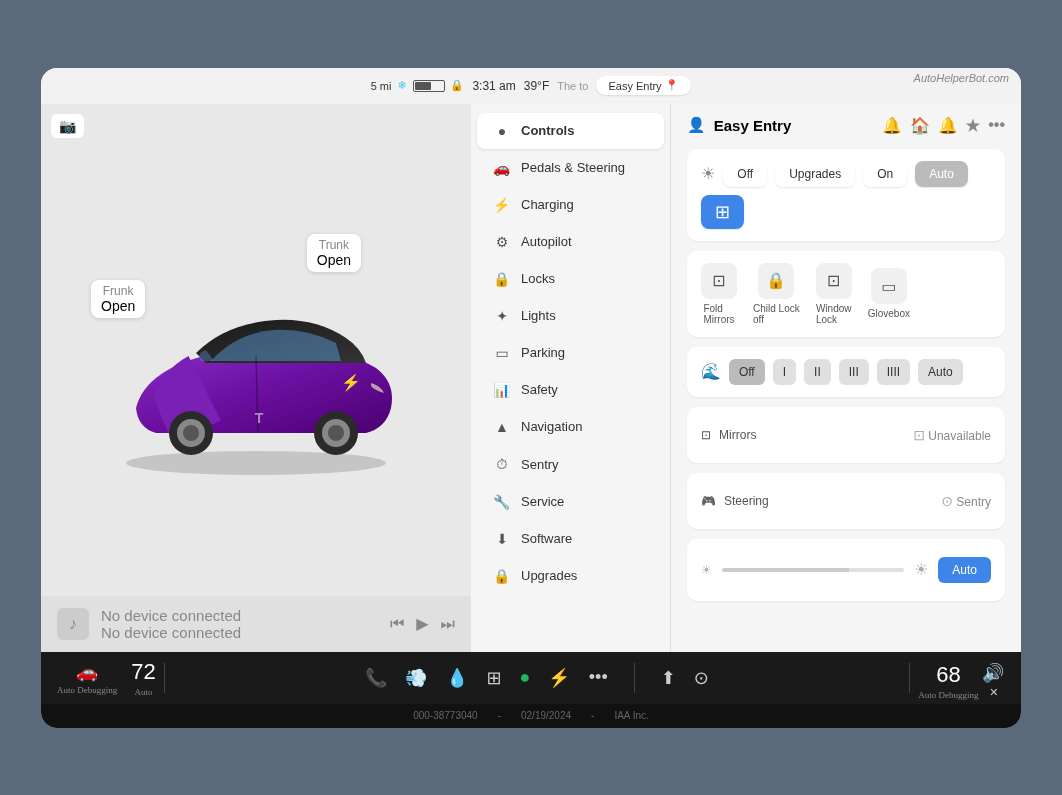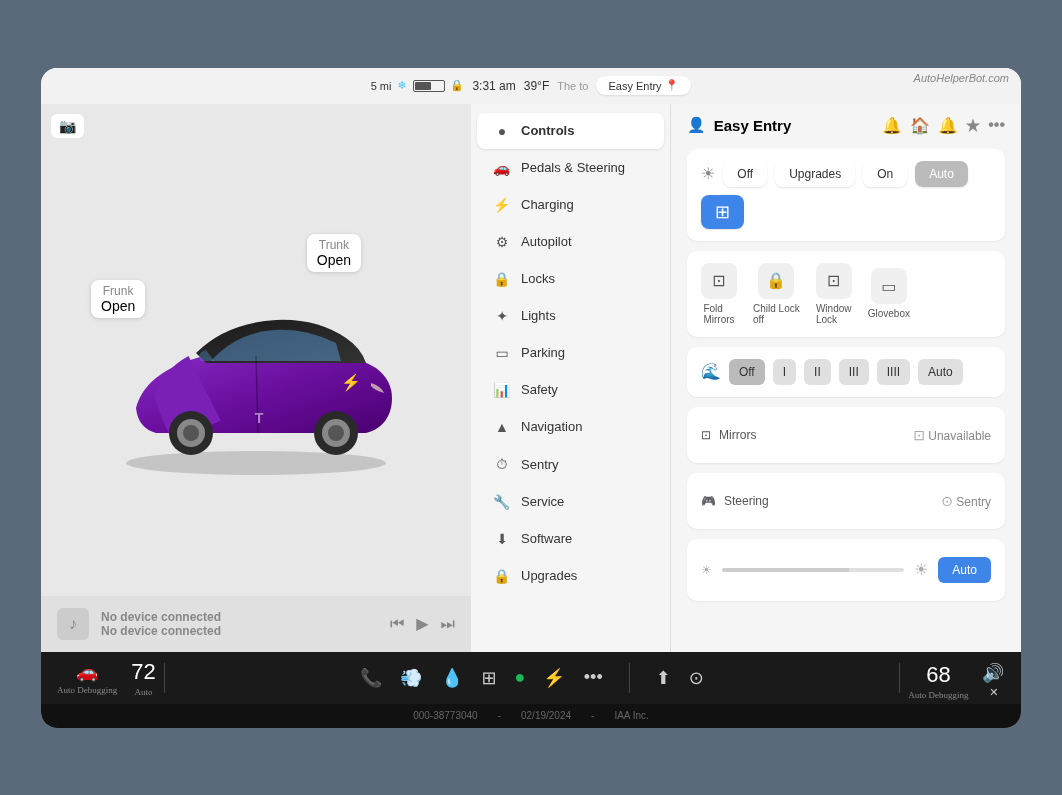--- a/index.html
+++ b/index.html
@@ -114,21 +114,21 @@
       height: 32px;
       background: #ccc;
       border-radius: 6px;
       display: flex;
       align-items: center;
       justify-content: center;
       font-size: 16px;
       color: #888;
     }
     .media-info { flex: 1; }
-    .media-info .no-device { font-size: 12px; color: #888; font-weight: bold; }
+    .media-info .no-device { font-size: 15px; color: #888; }
     .media-controls { display: flex; gap: 12px; align-items: center; color: #888; font-size: 16px; }
 
     
     .controls-panel {
       width: 200px;
       background: #f5f5f5;
       border-right: 1px solid #ddd;
       overflow-y: auto;
       padding: 8px 0;
     }
@@ -327,21 +327,21 @@
     .taskbar-center {
       flex: 1;
       display: flex;
       align-items: center;
       justify-content: center;
       gap: 18px;
     }
     .taskbar-right {
       display: flex;
       align-items: center;
-      gap: 14px;
+      gap: 4px;
       margin-top: 6px;
     }
 
     .footer-bar {
       background: #111;
       height: 24px;
       display: flex;
       align-items: center;
       justify-content: center;
       font-size: 10px;

